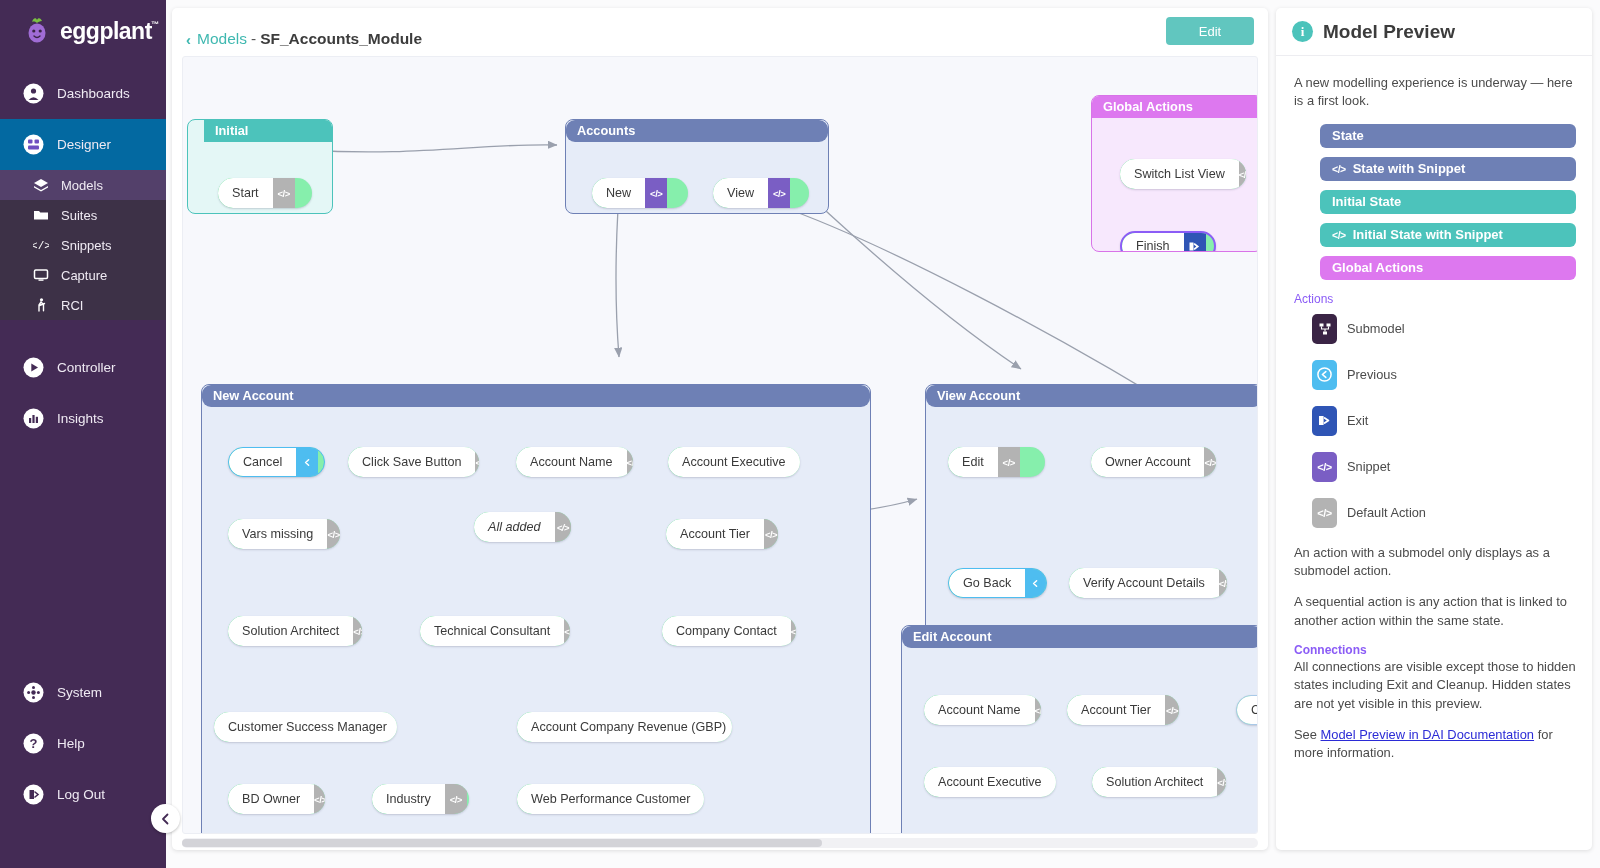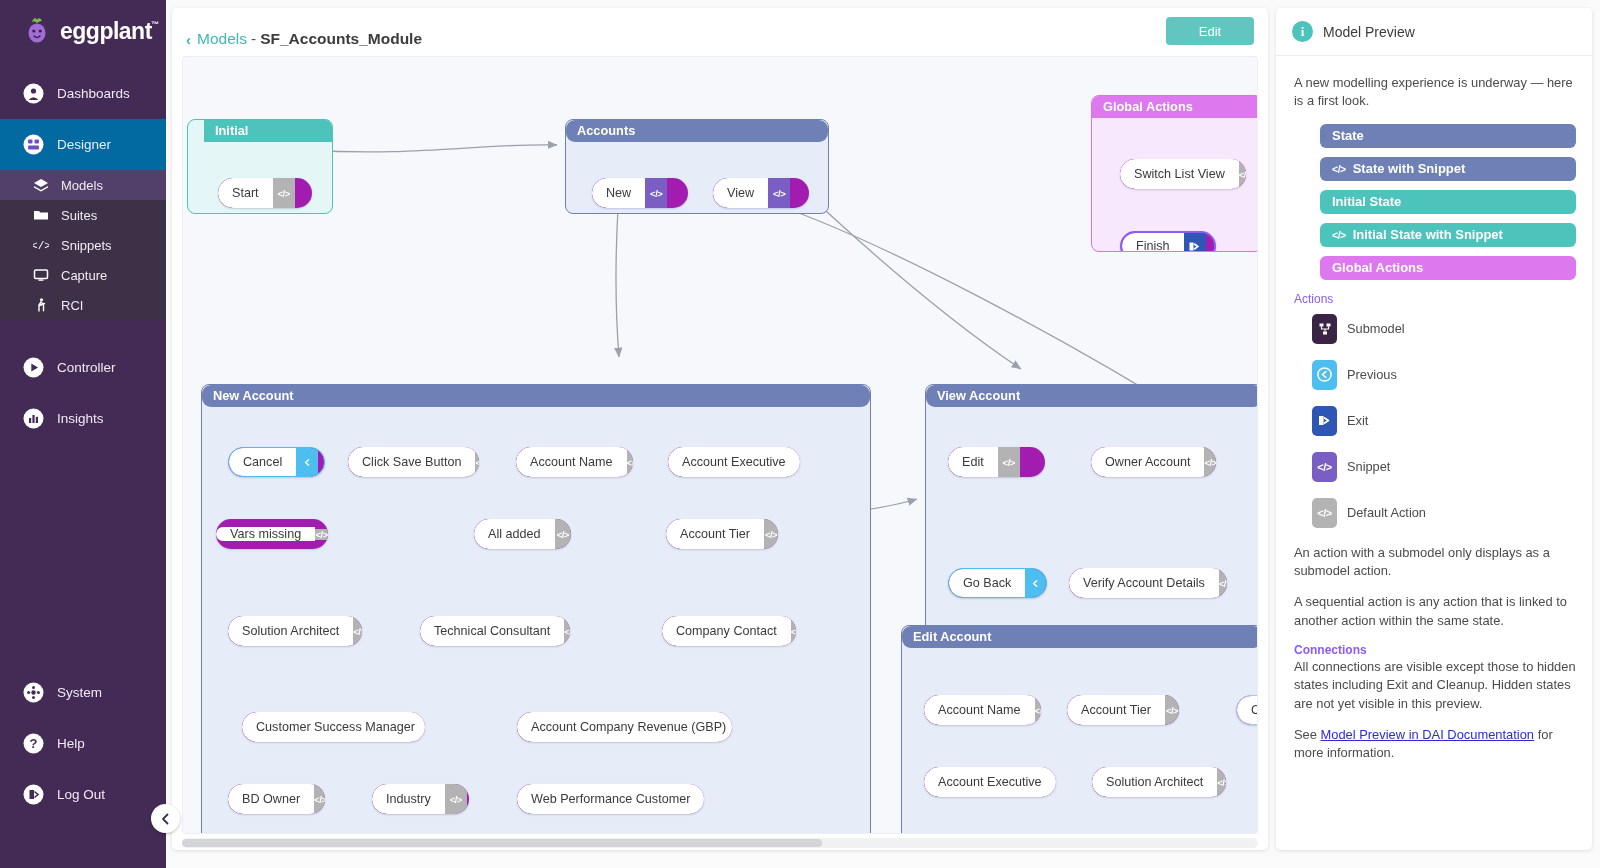--- a/index.html
+++ b/index.html
@@ -91,21 +91,21 @@
   .state.normal { border:1px solid #6e80b5; background:#e6ecf8; }
   .state.normal .state-hdr { background:#6e80b5;border-radius:9px; }
   .state.global { border:1px solid #d873e8; background:#f7e8fd; }
   .state.global .state-hdr { background:#dd78ef; }
 
   
   .act {
     position:absolute; height:30px; display:flex; align-items:stretch;
     border-radius:16px; overflow:hidden;
     box-shadow:0 1px 2px rgba(60,60,90,.22);
-    background:#a21caf; cursor:pointer;
+    background:#86efac; cursor:pointer;
   }
   .act .lbl {
     background:#fff; display:flex; align-items:center; justify-content:center;
     padding:0 14px; font-size:12.6px; color:#3a3a3a; white-space:nowrap;
     border-radius:16px 0 0 16px;
   }
   .act .tag {
     width:22px; display:flex; align-items:center; justify-content:center;
     color:#fff; font-size:9.5px; font-weight:700; letter-spacing:-.5px;
   }
@@ -123,21 +123,21 @@
   #preview {
     position:absolute; left:1276px; top:8px; width:316px; height:842px;
     background:#fff; border-radius:5px; box-shadow:0 1px 4px rgba(0,0,0,.12);
     overflow:hidden;
   }
   #pv-head { height:48px; display:flex; align-items:center; gap:10px; padding-left:16px;
     border-bottom:1px solid #ededf1; }
   .info-circle { width:21px; height:21px; border-radius:50%; background:#4cc3bb; color:#fff;
     display:flex; align-items:center; justify-content:center; font-size:13px; font-weight:700;
     font-family:"Liberation Serif", serif; }
-  #pv-title { font-size:14px; font-weight:400; color:#3c3c3c; }
+  #pv-title { font-size:19px; font-weight:700; color:#3c3c3c; }
   #pv-body { padding:18px 16px 0 18px; }
   .pv-p { font-size:12.9px; color:#4b4b4b; line-height:1.42; margin-bottom:13px; }
   .legend { margin-left:26px; }
   .legend-item {
     height:24px; border-radius:6px 6px 6px 6px; margin-bottom:9px;
     display:flex; align-items:center; padding-left:12px; gap:7px;
     color:#fff; font-size:13px; font-weight:700;
   }
   .legend-item .sn { font-size:10.5px; font-weight:700; letter-spacing:-.5px; }
   .lg-state { background:#6e80b5; }
@@ -424,45 +424,45 @@
               <span class="tag">&lt;/&gt;</span>
             </div>
             <div class="act t-default" style="left:314px; top:40px; width:117px;">
               <span class="lbl">Account Name</span>
               <span class="tag">&lt;/&gt;</span>
             </div>
             <div class="act t-default" style="left:466px; top:40px; width:132px;">
               <span class="lbl">Account Executive</span>
               <span class="tag">&lt;/&gt;</span>
             </div>
-            <div class="act t-default" style="left:14px; top:112px; width:112px;align-items:center;">
+            <div class="act t-default" style="left:26px; top:112px; width:112px;">
               <span class="lbl">Vars missing</span>
               <span class="tag">&lt;/&gt;</span>
             </div>
-            <div class="act t-default" style="left:272px; top:112px; width:97px;">
+            <div class="act t-default" style="left:272px; top:105px; width:97px;font-style:italic;">
               <span class="lbl">All added</span>
               <span class="tag">&lt;/&gt;</span>
             </div>
             <div class="act t-default" style="left:464px; top:112px; width:112px;">
               <span class="lbl">Account Tier</span>
               <span class="tag">&lt;/&gt;</span>
             </div>
             <div class="act t-default" style="left:26px; top:209px; width:134px;">
               <span class="lbl">Solution Architect</span>
               <span class="tag">&lt;/&gt;</span>
             </div>
             <div class="act t-default" style="left:218px; top:209px; width:150px;">
               <span class="lbl">Technical Consultant</span>
               <span class="tag">&lt;/&gt;</span>
             </div>
             <div class="act t-default" style="left:460px; top:209px; width:134px;">
               <span class="lbl">Company Contact</span>
               <span class="tag">&lt;/&gt;</span>
             </div>
-            <div class="act t-default" style="left:40px; top:305px; width:183px;">
+            <div class="act t-default" style="left:12px; top:305px; width:183px;">
               <span class="lbl">Customer Success Manager</span>
 
             </div>
             <div class="act t-default" style="left:315px; top:305px; width:215px;">
               <span class="lbl">Account Company Revenue (GBP)</span>
 
             </div>
             <div class="act t-default" style="left:26px; top:377px; width:97px;">
               <span class="lbl">BD Owner</span>
               <span class="tag">&lt;/&gt;</span>

